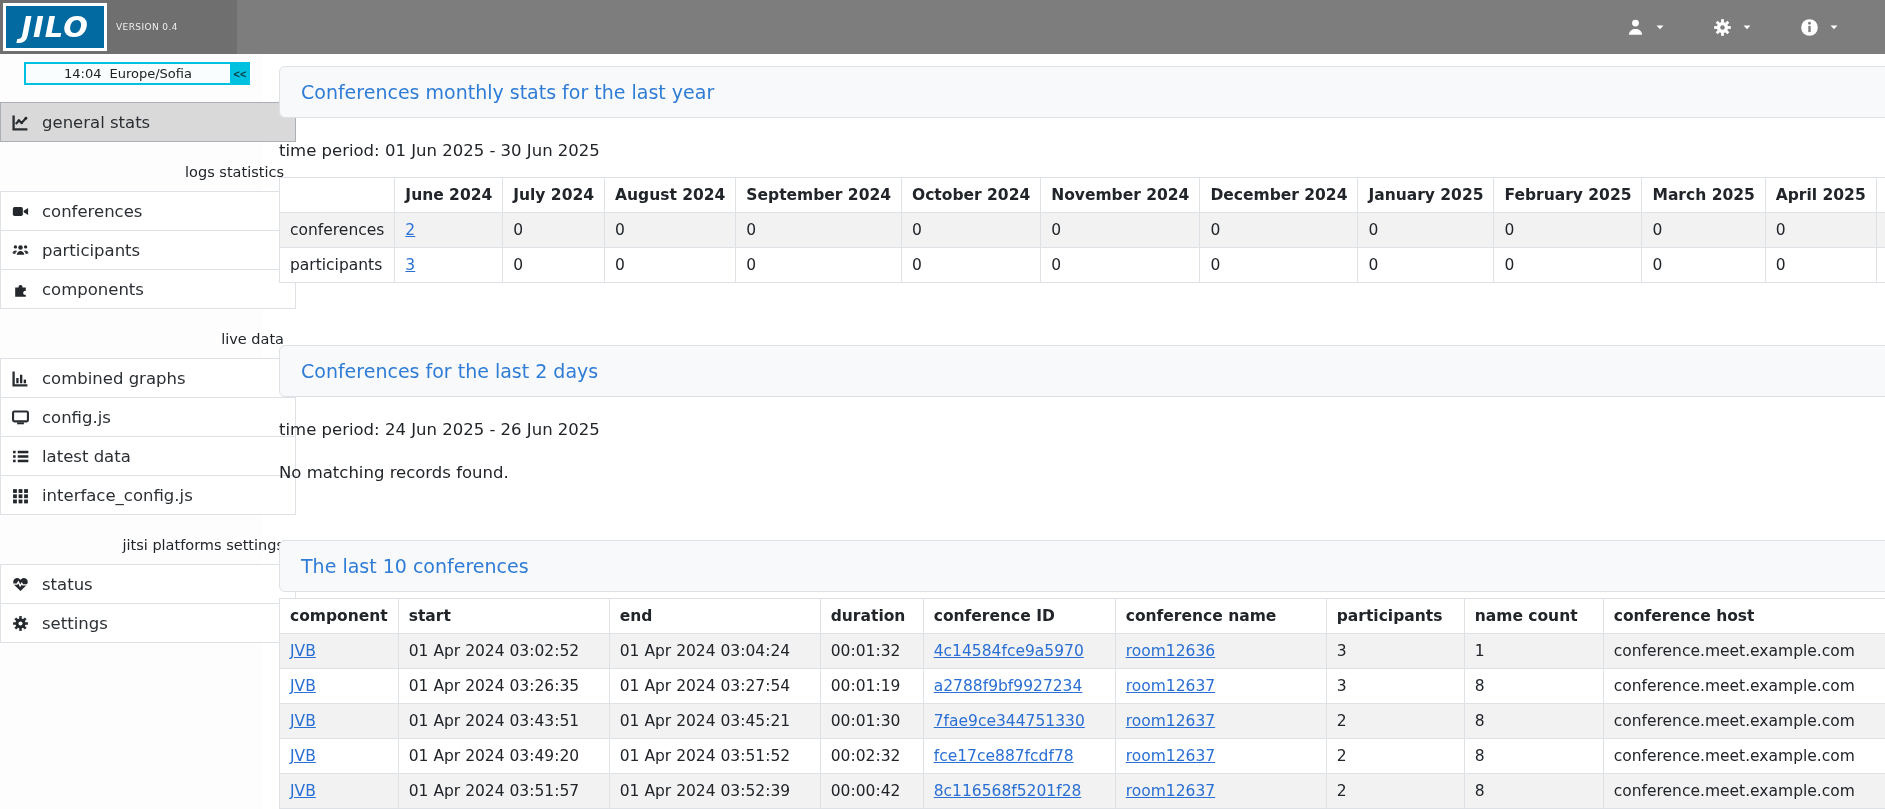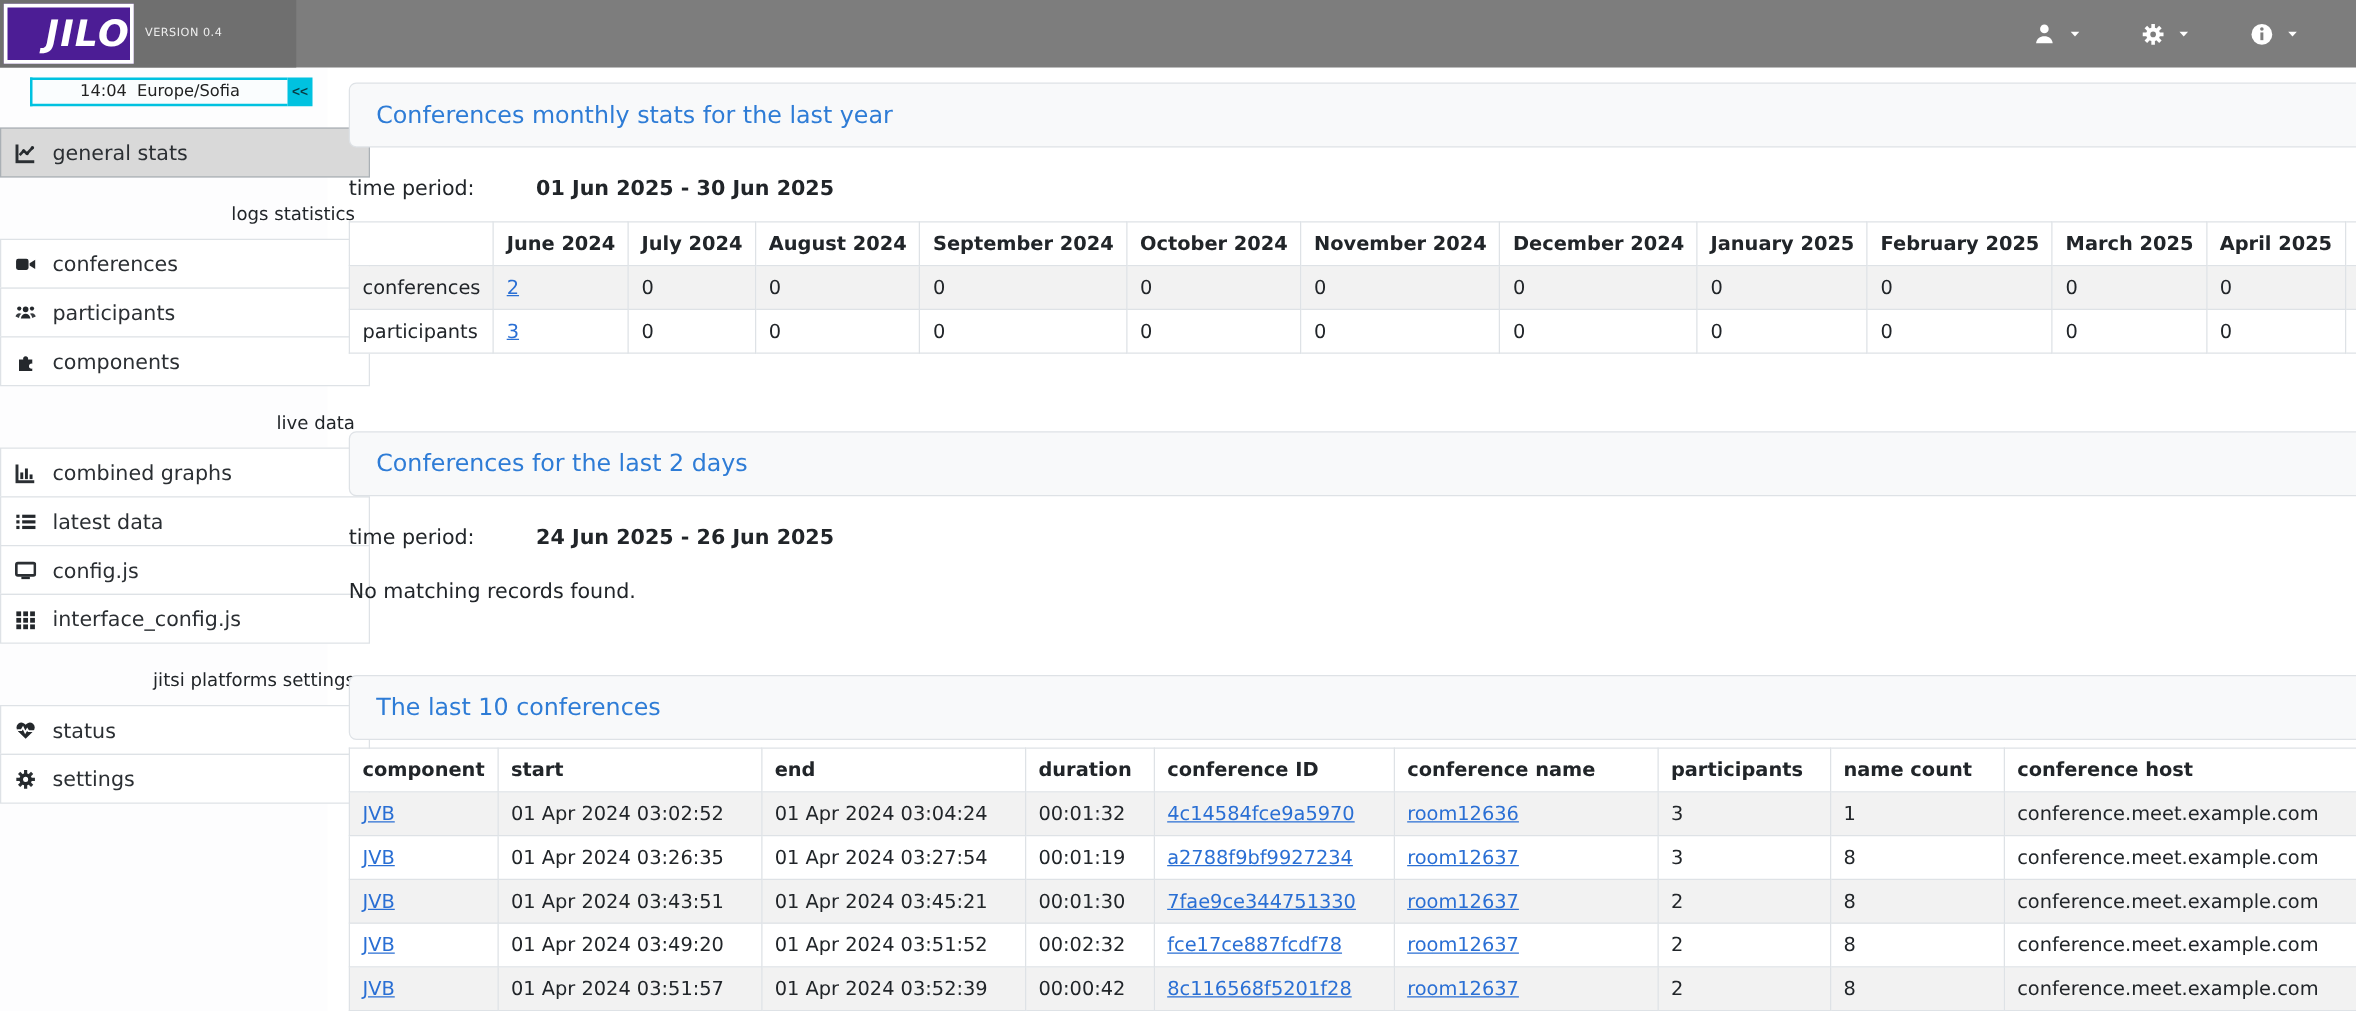--- a/index.html
+++ b/index.html
@@ -2,22 +2,22 @@
 <html><head>
 <meta charset="utf-8">
 <style>
   * { margin:0; padding:0; box-sizing:border-box; }
   html,body { width:1885px; height:809px; overflow:hidden; background:#fff;
     font-family:"DejaVu Sans","Liberation Sans",sans-serif; color:#212529; }
 
   
   .topbar { height:54px; background:#7d7d7d; display:flex; align-items:stretch; position:relative; }
   .brand-zone { width:237px; display:flex; align-items:center; flex:0 0 auto; }
-  .logo-box { margin:3px 0 3px 3px; background:#4c1d95; border:3px solid #fff;
-    width:104px; height:48px; display:flex; align-items:center; justify-content:flex-end; }
+  .logo-box { margin:3px 0 3px 3px; background:#0369a1; border:3px solid #fff;
+    width:104px; height:48px; display:flex; align-items:center; justify-content:center; }
   .logo-text { color:#fff; font-style:italic; font-weight:bold; font-size:29px; letter-spacing:1px; }
   .version { color:#eee; font-size:9px; margin-left:9px; letter-spacing:.4px; }
   .tab { width:136px; height:50px; background:#fff; border-left:1px solid #4a4a4a; border-right:1px solid #4a4a4a;
     display:flex; align-items:center; justify-content:center; font-size:17px; color:#1b1b1b; flex:0 0 auto; }
   .topbar-spacer { flex:1; }
   .top-menus { display:flex; align-items:center; gap:48px; padding-right:46px; color:#fff; }
   .top-menu { display:flex; align-items:center; gap:10px; cursor:pointer; --hole:#7d7d7d; }
   .top-menu svg { width:19px; height:19px; fill:#fff; display:block; }
   .top-menu .caret svg { width:10px; height:10px; }
 
@@ -38,21 +38,21 @@
     display:flex; align-items:center; gap:13px; padding-left:11px; font-size:16.5px; color:#2b2f33; cursor:pointer; }
   .nav-item.active { background:#d9d9d9; border-color:#aab0b5; }
   .nav-item svg { width:17px; height:17px; fill:#24282c; flex:0 0 auto; --hole:#fff; }
   .nav-item.active svg { --hole:#d9d9d9; }
 
   
   .card { background:#f8f9fa; border:1px solid #dee2e6; border-radius:6px;
     padding:14px 21px; margin-top:12px; }
   .card-title { color:#2e7cd6; font-size:19px; font-weight:normal; text-decoration:none; cursor:pointer; }
   .time-period { margin-top:23px; font-size:16.5px; color:#212529; }
-  .time-period b { font-weight:bold;margin-left:44px; }
+  .time-period b { font-weight:normal; }
   .empty-msg { margin-top:24px; font-size:16.5px; color:#212529; }
   .sect2 { margin-top:62px; }
   .sect3 { margin-top:58px; }
 
   table { border-collapse:collapse; width:100%; font-size:15.5px; }
   th,td { border:1px solid #dee2e6; padding:8px 10px; text-align:left; white-space:nowrap; }
   th { font-weight:bold; background:#fff; }
   tbody tr:nth-child(odd) td { background:#f2f2f2; }
   tbody tr:nth-child(even) td { background:#fff; }
   .monthly-table { margin-top:17px; }
@@ -193,38 +193,38 @@
               <rect x="4" y="7.5" width="2.2" height="5"></rect>
               <rect x="7.5" y="4.5" width="2.2" height="8"></rect>
               <rect x="11" y="9" width="2.2" height="3.5"></rect>
             </svg>
           </span>
           <span>combined graphs</span>
         </div>
         <div class="nav-item">
           <span style="display: inline-flex;">
             <svg viewBox="0 0 16 16">
+              <rect x="1" y="2.4" width="14" height="9.2" rx="1.2" fill="none" stroke="currentColor" stroke-width="2"></rect>
+              <rect x="4.8" y="12.6" width="6.4" height="1.8"></rect>
+            </svg>
+          </span>
+          <span>config.js</span>
+        </div>
+        <div class="nav-item">
+          <span style="display: inline-flex;">
+            <svg viewBox="0 0 16 16">
               <rect x="1" y="2.6" width="2.4" height="2.4"></rect>
               <rect x="5.4" y="2.6" width="10" height="2.4"></rect>
               <rect x="1" y="6.8" width="2.4" height="2.4"></rect>
               <rect x="5.4" y="6.8" width="10" height="2.4"></rect>
               <rect x="1" y="11" width="2.4" height="2.4"></rect>
               <rect x="5.4" y="11" width="10" height="2.4"></rect>
             </svg>
           </span>
           <span>latest data</span>
-        </div>
-        <div class="nav-item">
-          <span style="display: inline-flex;">
-            <svg viewBox="0 0 16 16">
-              <rect x="1" y="2.4" width="14" height="9.2" rx="1.2" fill="none" stroke="currentColor" stroke-width="2"></rect>
-              <rect x="4.8" y="12.6" width="6.4" height="1.8"></rect>
-            </svg>
-          </span>
-          <span>config.js</span>
         </div>
         <div class="nav-item">
           <span style="display: inline-flex;">
             <svg viewBox="0 0 16 16">
               <g>
                 <rect x="1" y="2" width="3.6" height="3.6"></rect>
                 <rect x="6.2" y="2" width="3.6" height="3.6"></rect>
                 <rect x="11.4" y="2" width="3.6" height="3.6"></rect>
                 <rect x="1" y="6.9" width="3.6" height="3.6"></rect>
                 <rect x="6.2" y="6.9" width="3.6" height="3.6"></rect>

